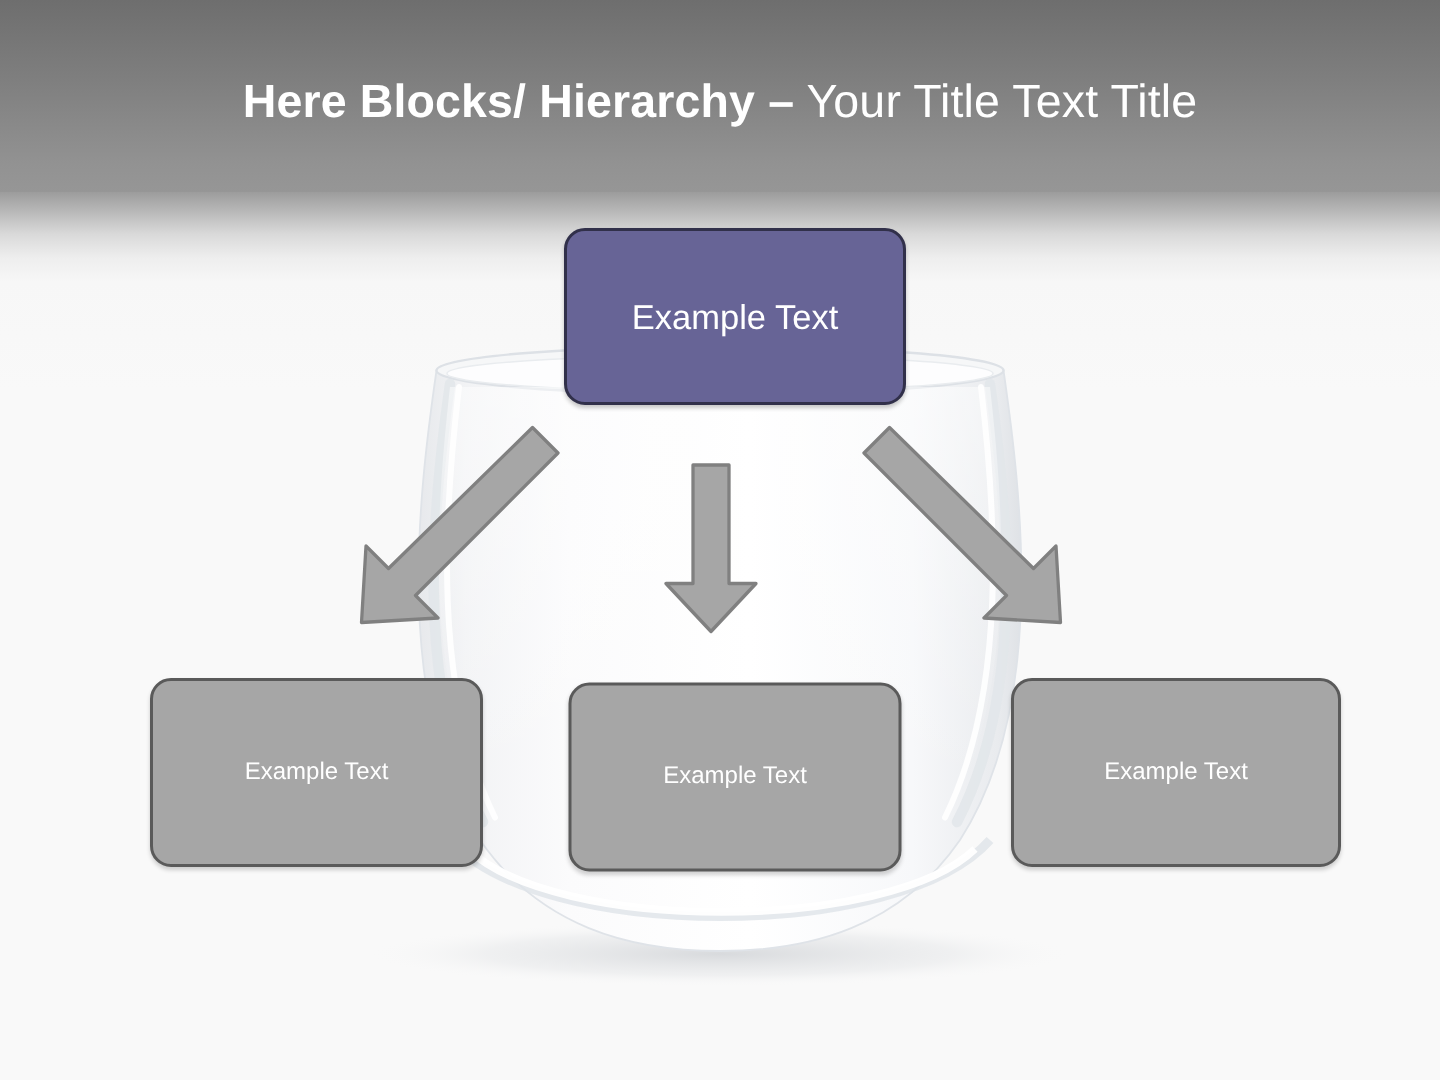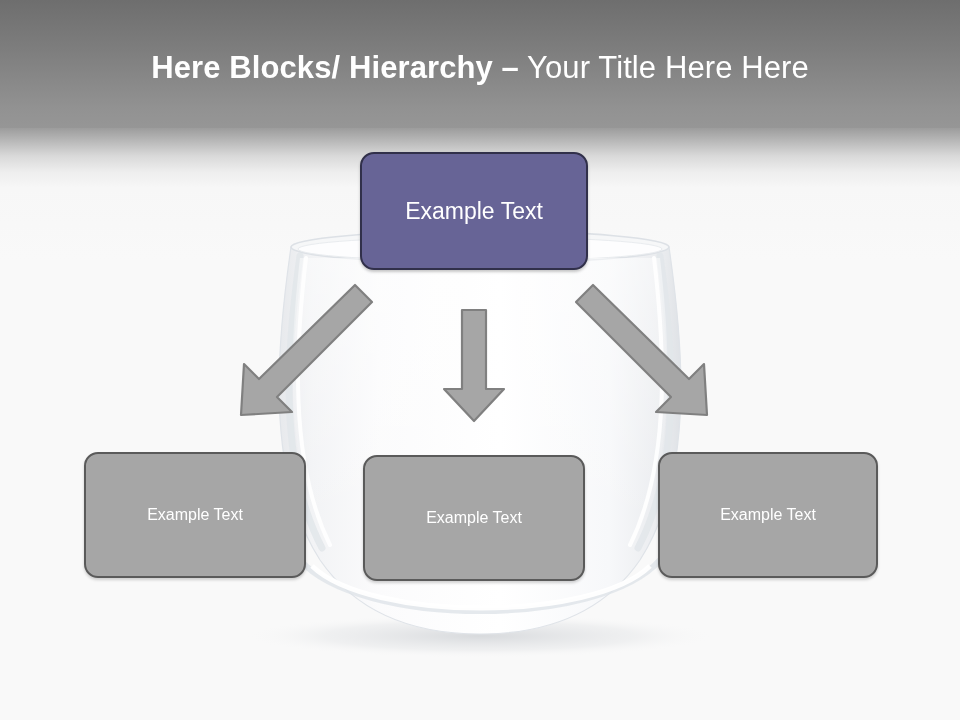--- a/index.html
+++ b/index.html
@@ -72,20 +72,21 @@
   
   .node {
     position: absolute;
     box-sizing: border-box;
     display: flex;
     align-items: center;
     justify-content: center;
     color: #ffffff;
     text-align: center;
     border-radius: 14px;
+    margin-left: 16px;
   }
   .node-top {
     left: 360px;
     top: 152px;
     width: 228px;
     height: 118px;
     background: #676496;
     border: 2px solid #31304a;
     font-size: 23px;
     box-shadow: 0 2px 3px rgba(0,0,0,0.22);
@@ -163,21 +164,21 @@
 
       <path d="M 300 258
                C 292 330, 282 440, 320 530
                L 640 530
                C 678 440, 668 330, 660 258 Z" fill="url(#bowlSheen)" opacity="0.5"></path>
     </svg>
   </div>
 
   <div class="title">
     <span class="bold">Here Blocks/ Hierarchy –</span>
-    <span class="light">Your Title Here Here</span>
+    <span class="light">Your Title Text Title</span>
   </div>
 
   <div class="arrows">
     <svg width="960" height="720" viewBox="0 0 960 720" xmlns="http://www.w3.org/2000/svg">
 
       <g>
         <path d="M 355 285
                  L 372 302
                  L 277 397
                  L 292 412

